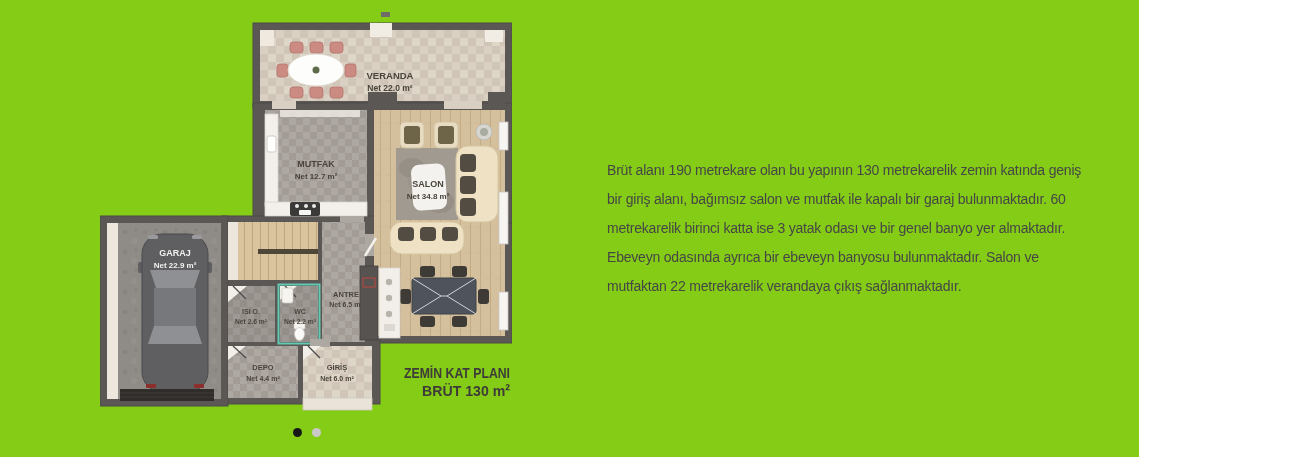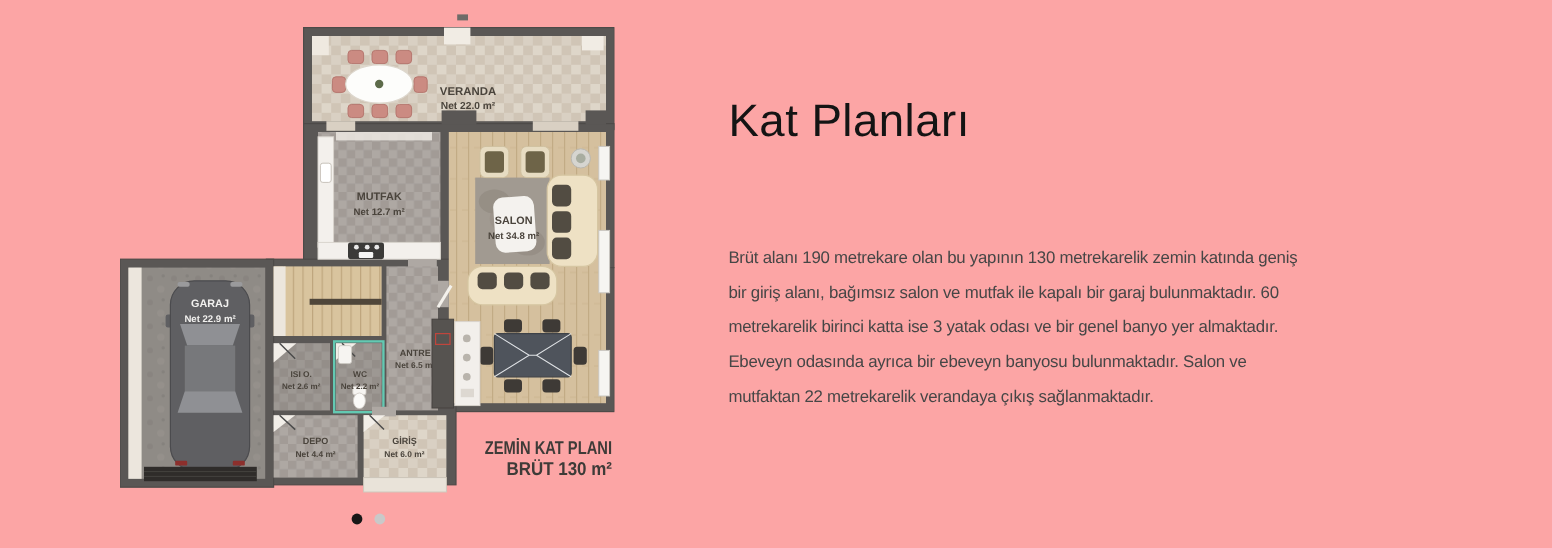--- a/index.html
+++ b/index.html
@@ -1,20 +1,20 @@
 <!DOCTYPE html>
 <html><head>
 <meta charset="utf-8">
 <style>
   * { margin:0; padding:0; box-sizing:border-box; }
   html,body { background:#ffffff; }
   body { font-family:"Liberation Sans", sans-serif; }
   .stage {
-    position:relative; width:1293px; height:457px;
-    background:#fca5a5; overflow:hidden;
+    position:relative; width:1139px; height:457px;
+    background:#84cc16; overflow:hidden;
   }
   .plan-wrap { position:absolute; left:100px; top:6px; width:412px; height:410px; }
   .plan-wrap svg { display:block; }
 
   .content { position:absolute; left:607px; top:80px; width:480px; }
   .page-title {
     font-size:38px; font-weight:500; color:#141414; letter-spacing:.4px;
     line-height:1.15;
   }
   .page-paragraph {
@@ -281,17 +281,16 @@
     </g>
   </svg>
   </div>
 
   <div class="dots">
     <span class="dot active"></span>
     <span class="dot"></span>
   </div>
 
   <div class="content">
-    <h1 class="page-title">Kat Planları</h1>
     <p class="page-paragraph">Brüt alanı 190 metrekare olan bu yapının 130 metrekarelik zemin katında geniş bir giriş alanı, bağımsız salon ve mutfak ile kapalı bir garaj bulunmaktadır. 60 metrekarelik birinci katta ise 3 yatak odası ve bir genel banyo yer almaktadır. Ebeveyn odasında ayrıca bir ebeveyn banyosu bulunmaktadır. Salon ve mutfaktan 22 metrekarelik verandaya çıkış sağlanmaktadır.</p>
   </div>
 
 </div>
 
 </body></html>

